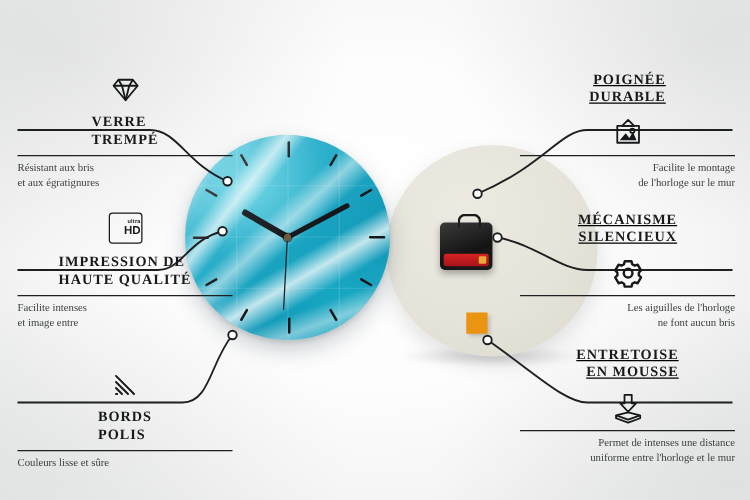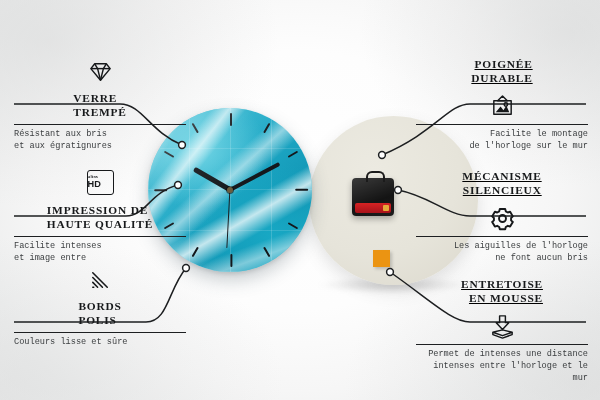--- a/index.html
+++ b/index.html
@@ -79,25 +79,25 @@
 
   
   .callout{position:absolute;width:172px;}
   .callout.left{left:14px;text-align:left;}
   .callout.right{right:12px;text-align:right;}
   .chead{display:flex;align-items:center;gap:7px;flex-direction:column;}
   .callout.right .chead{justify-content:flex-end;text-decoration:underline;}
   .ctitle{font-family:"Liberation Serif", serif;font-weight:bold;font-size:11.4px;
     letter-spacing:.8px;color:#17191b;line-height:1.22;text-transform:uppercase;}
   .rule{height:1.6px;background:#1d1f21;margin:4px 0 4px 0;}
-  .csub{font-family:Liberation Mono, monospace;font-size:8.6px;color:#3a3d3f;line-height:1.35;}
+  .csub{font-family:Liberation Serif, serif;font-size:8.6px;color:#3a3d3f;line-height:1.35;}
   .ico{width:27px;height:27px;flex:0 0 27px;color:#16181a;}
   .ico svg{display:block;width:27px;height:27px;}
   .hdbox{width:25px;height:23px;border:1.7px solid #17191b;border-radius:3px;
-    display:flex;flex-direction:column;align-items:flex-start;justify-content:center;line-height:1;}
+    display:flex;flex-direction:column;align-items:flex-end;justify-content:center;line-height:1;}
   .hdbox .u{font-family:"Liberation Sans", sans-serif;font-size:4.4px;font-weight:bold;letter-spacing:.2px;color:#17191b;}
   .hdbox .h{font-family:"Liberation Sans", sans-serif;font-size:9.2px;font-weight:bold;color:#17191b;margin-top:.5px;}
   svg.lines{position:absolute;left:0;top:0;width:600px;height:400px;overflow:visible;}
 </style>
 </head>
 <body>
 
 <div id="stage">
   <div class="vign"></div>
 
@@ -189,21 +189,21 @@
         <span>HAUTE QUALITÉ</span>
       </span>
     </div>
     <div class="rule"></div>
     <div class="csub">
       <span>Facilite intenses</span><br>
       <span>et image entre</span>
     </div>
   </div>
 
-  <div class="callout left" style="top:266px">
+  <div class="callout left" style="top:294px">
     <div class="chead">
       <span class="ico">
         <svg viewBox="0 0 28 28">
             <g stroke="currentColor" stroke-width="1.6" stroke-linecap="round">
           <path d="M6 7 L21 22"></path>
               <path d="M6 12 L16 22"></path>
               <path d="M6 17 L11 22"></path>
               <path d="M6 22 L7 22"></path>
             </g>
           </svg>
@@ -277,16 +277,16 @@
           <path d="M11 3 h6 v7 h3.5 L14 17 L7.5 10 H11 Z"></path>
           <path d="M14 17.5 L24 20 L14 23.5 L4 20 Z"></path>
           <path d="M4 20 v2.4 L14 26 L24 22.4 V20"></path>
             </g>
           </svg>
       </span>
     </div>
     <div class="rule"></div>
     <div class="csub">
       <span>Permet de intenses une distance</span><br>
-      <span>intenses entre l'horloge et le mur</span>
+      <span>uniforme entre l'horloge et le mur</span>
     </div>
   </div>
 </div>
 
 </body></html>

